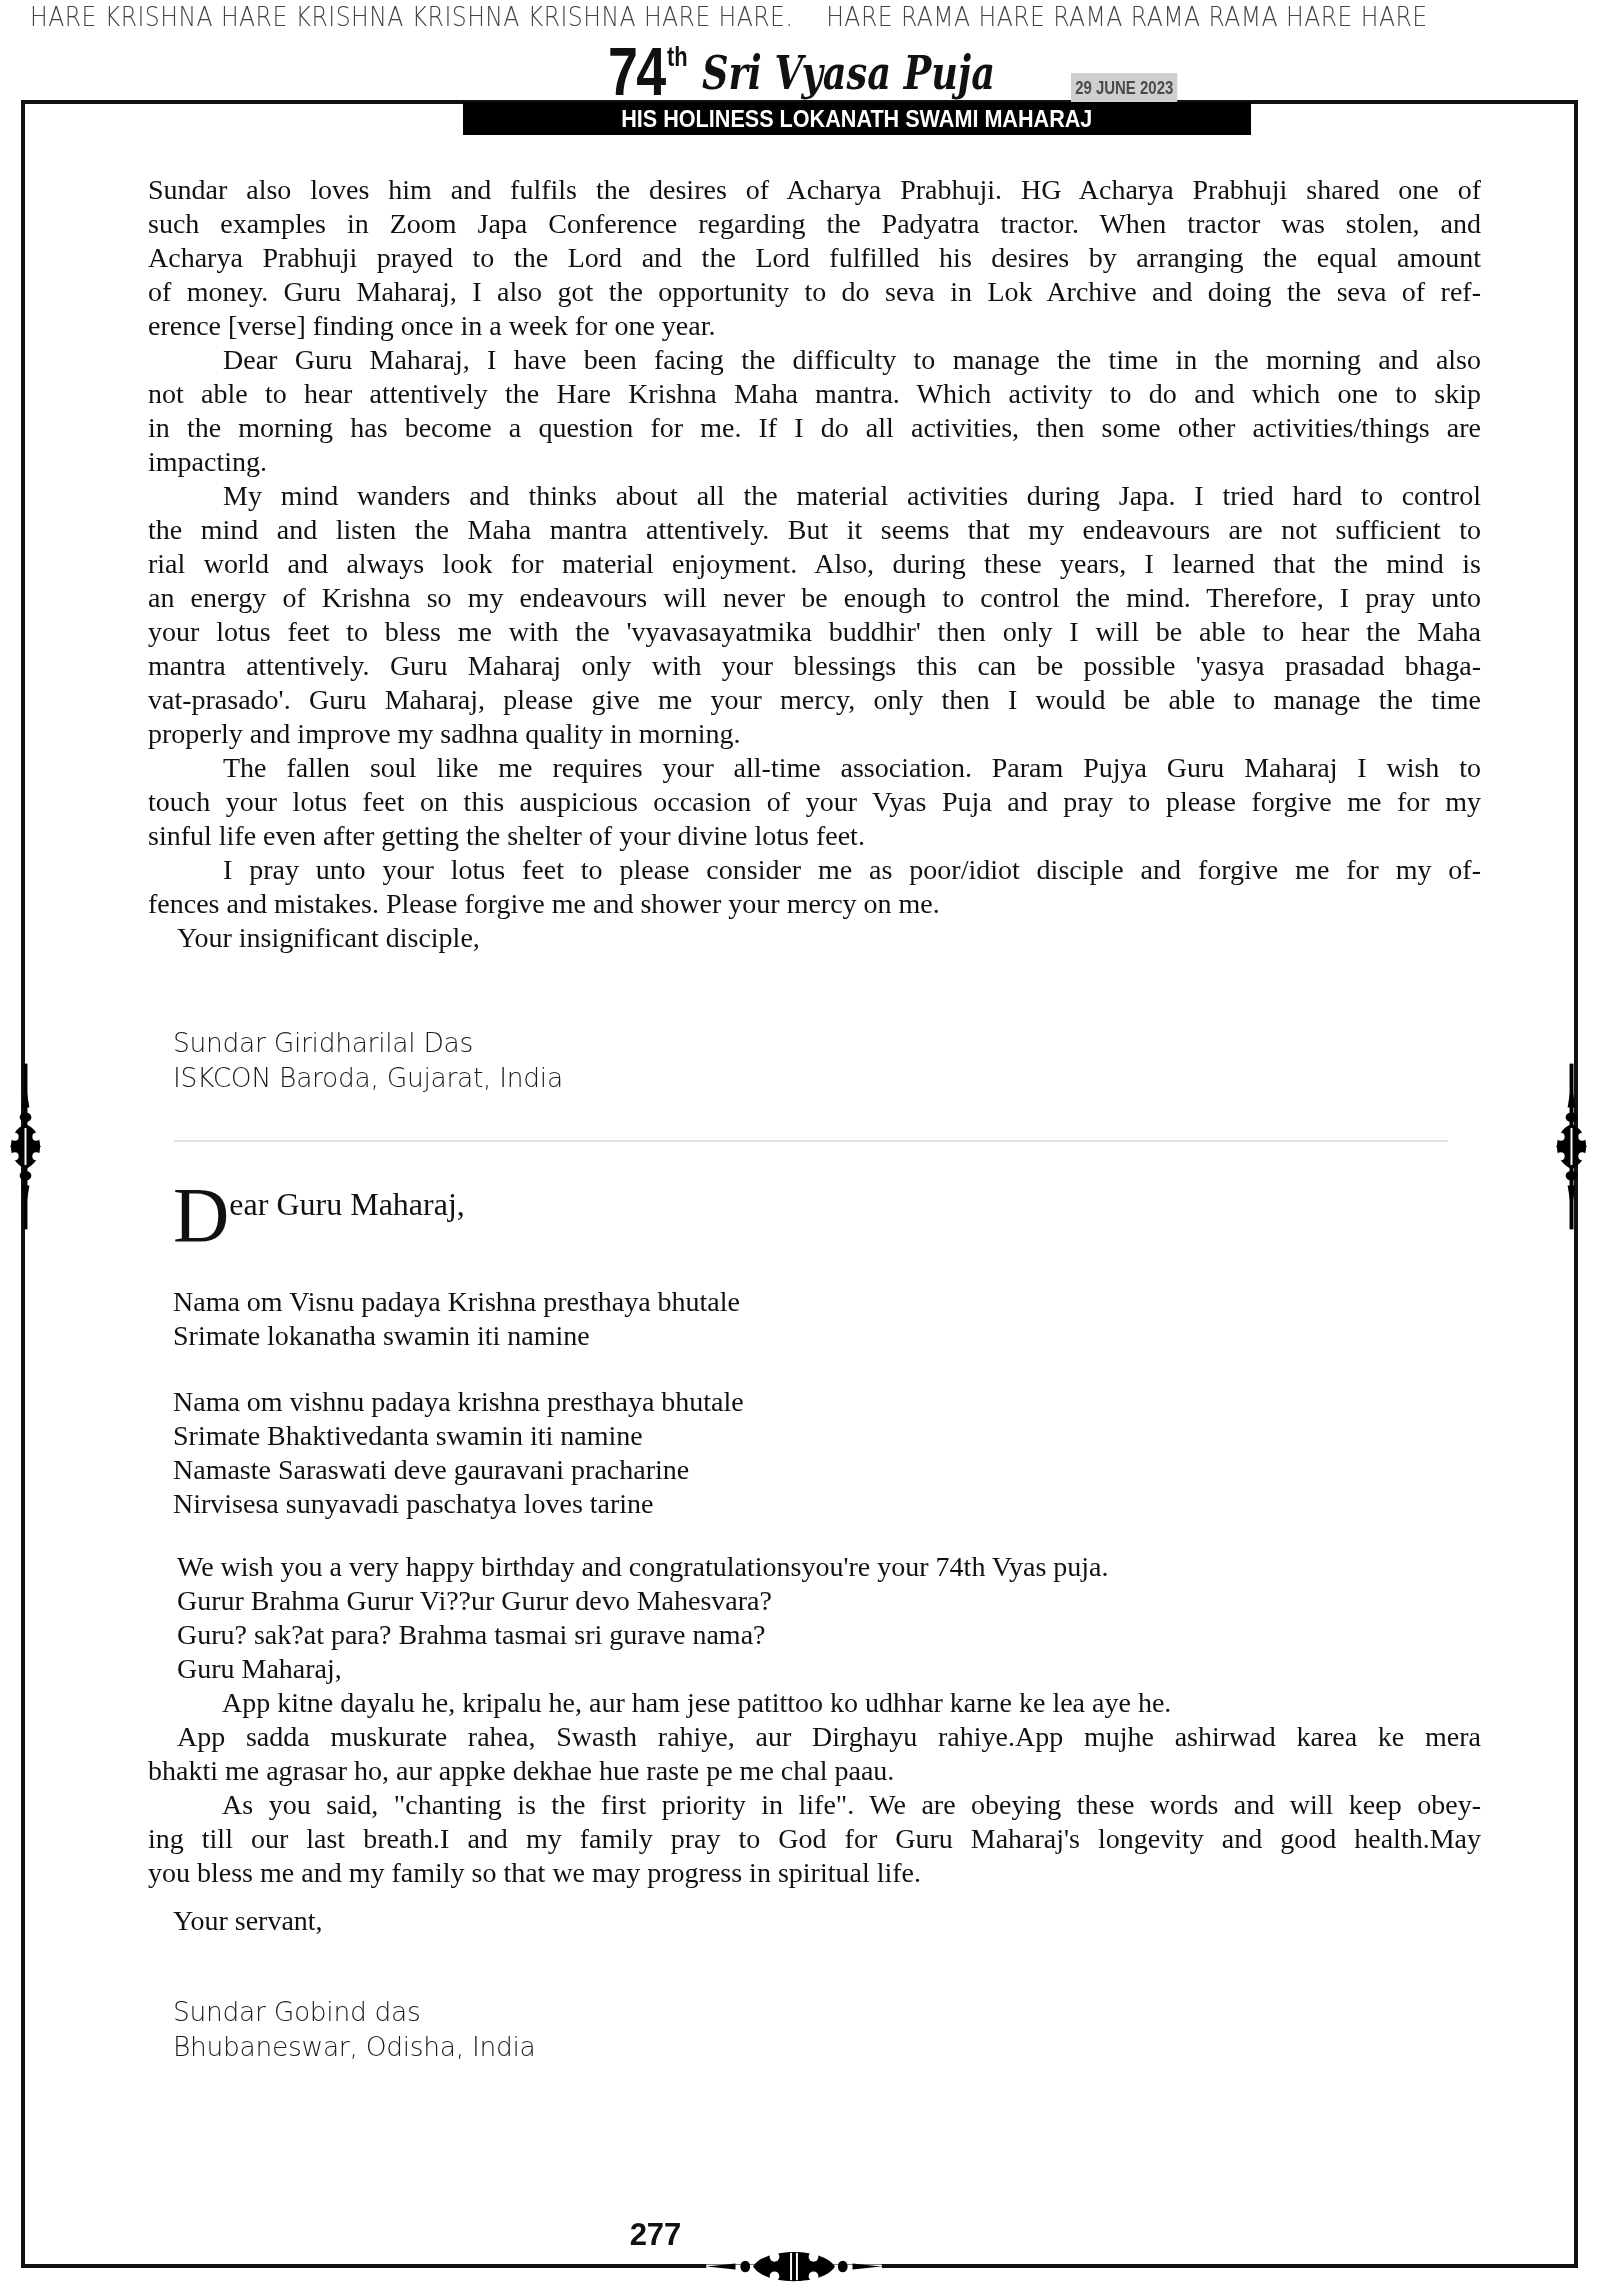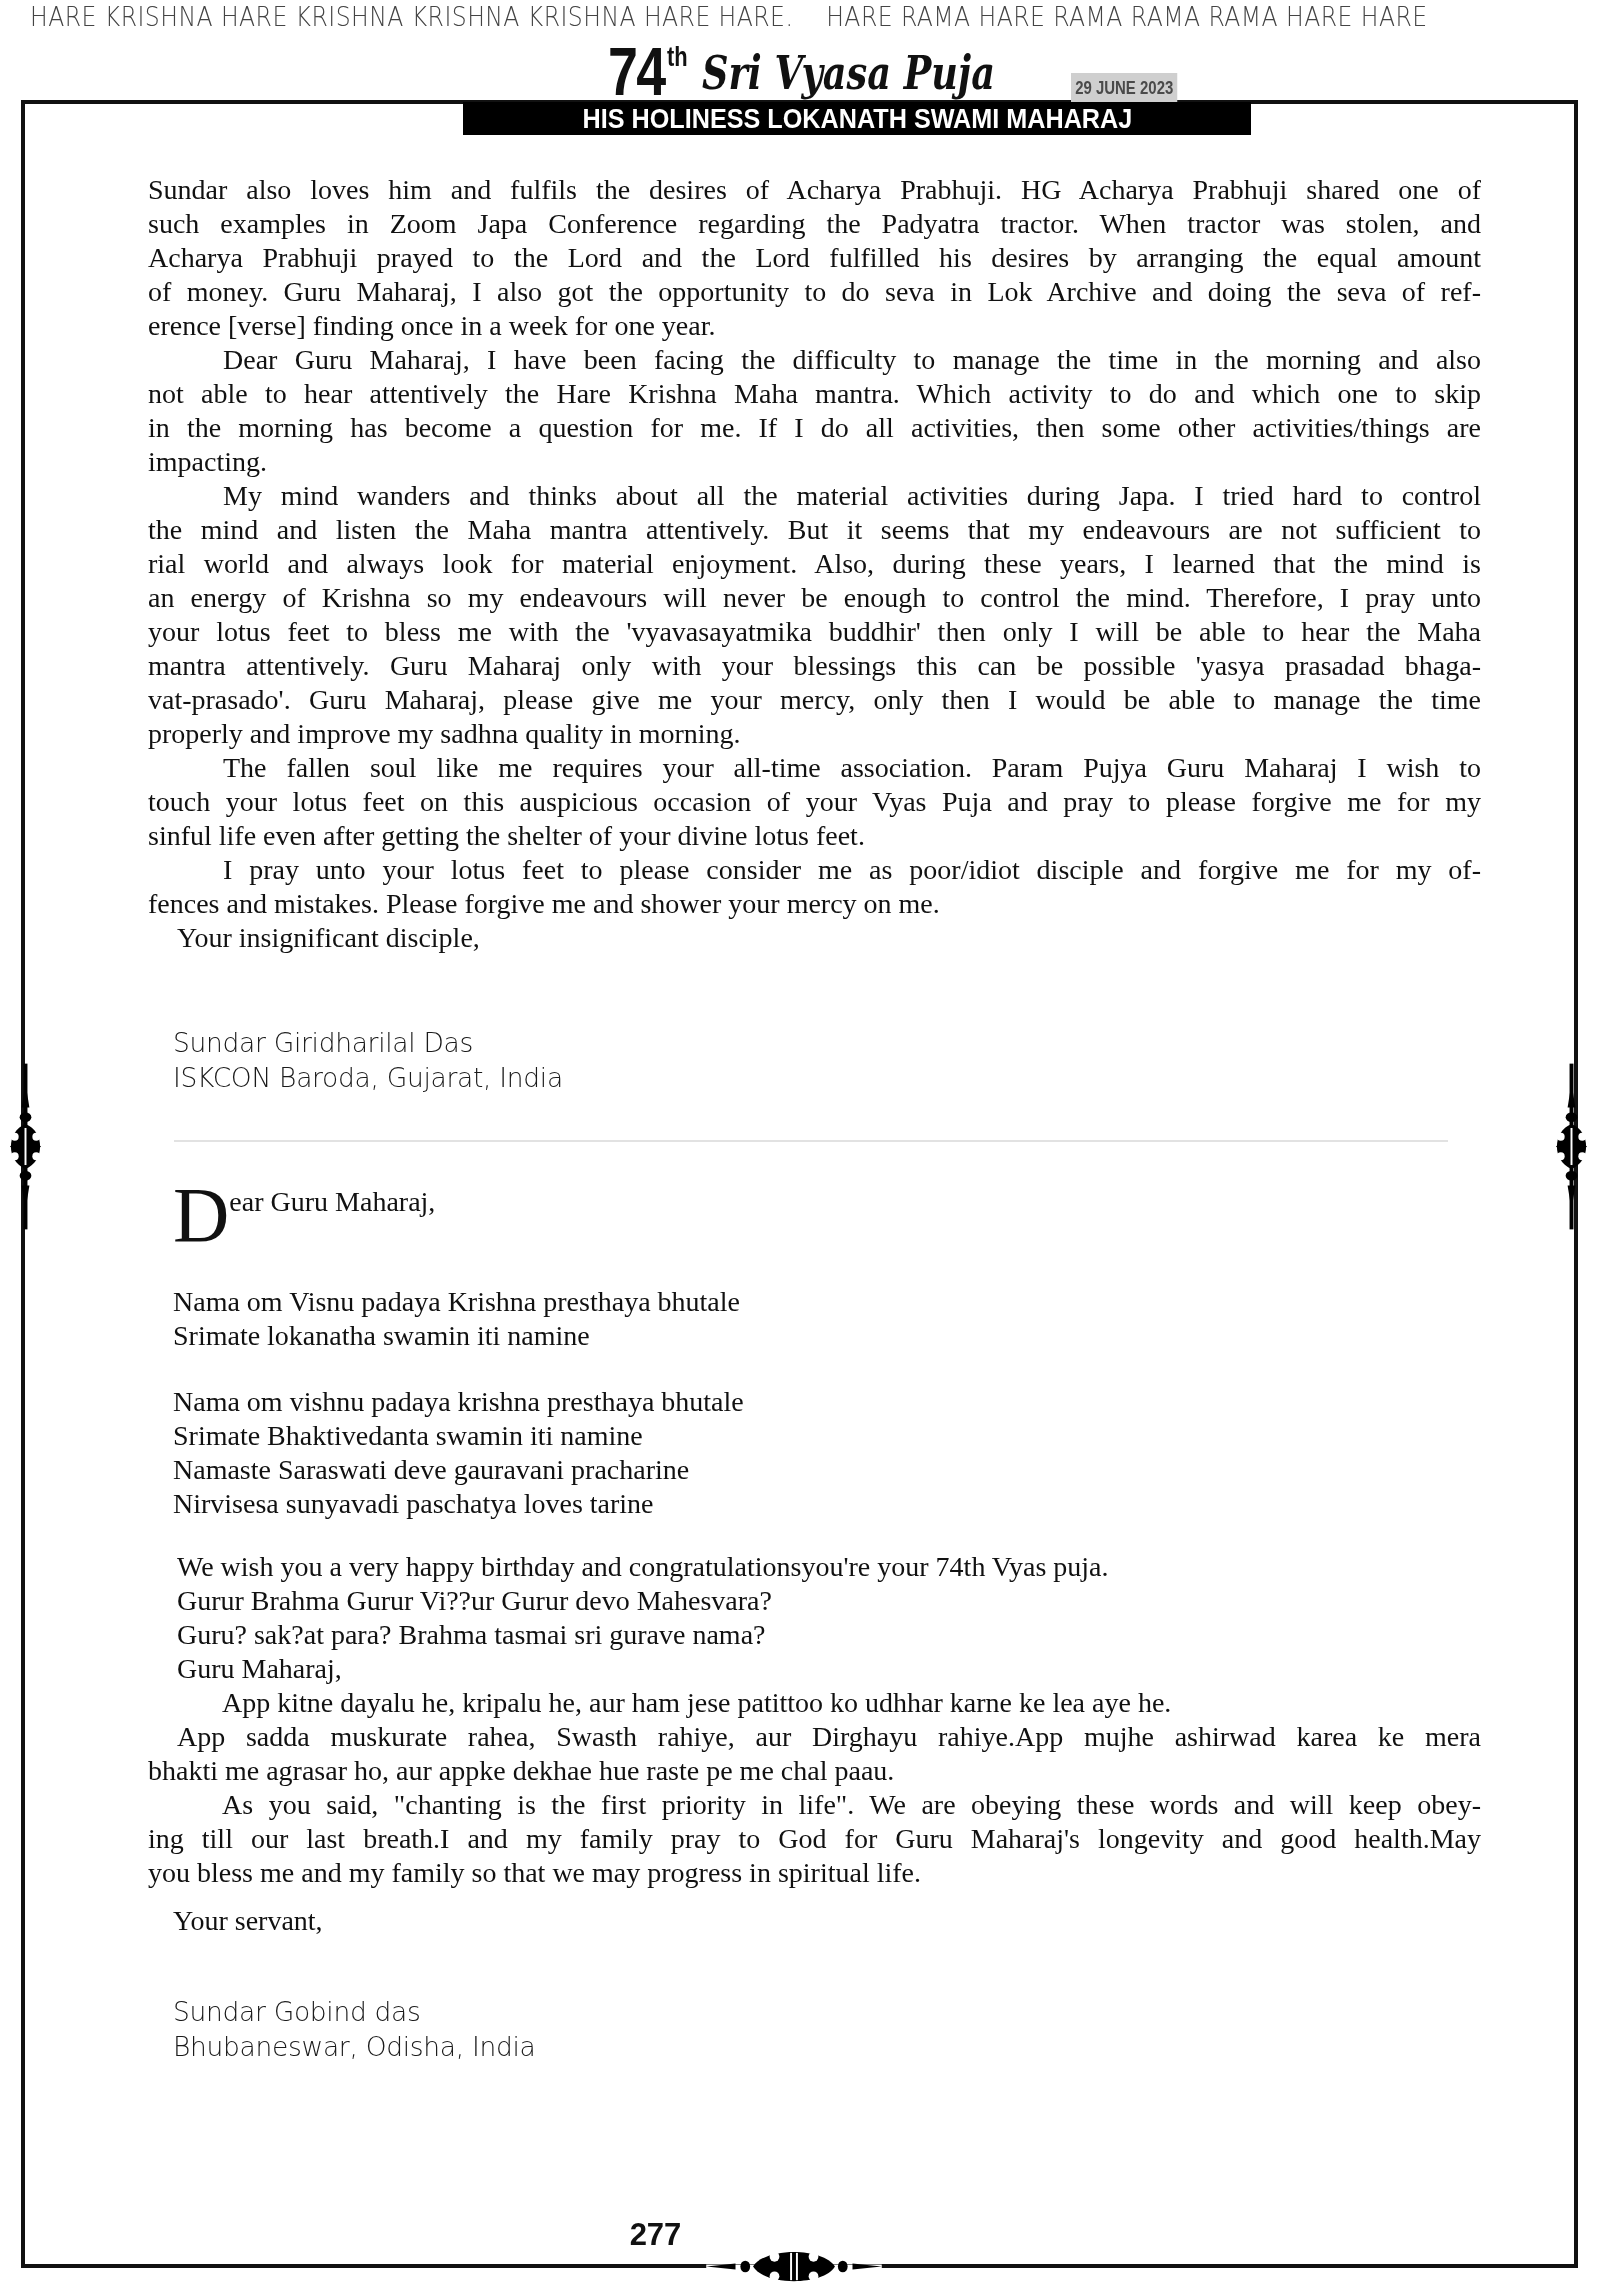--- a/index.html
+++ b/index.html
@@ -29,35 +29,35 @@
     line-height: 55px; transform: scaleX(0.78); transform-origin: left top; font-style: italic;
   }
   .title-date {
     position: absolute; left: 463px; top: 32px; height: 30px; padding: 0 4.9px; background: #cfcfcf;
     font-family: "Liberation Sans", sans-serif; font-weight: 700; font-size: 17.6px; line-height: 30px; color: #4a4a4a;
     transform: scaleX(0.85); transform-origin: left top;
   }
   .subtitle-bar {
     position: absolute; left: 463px; top: 102px; width: 788px; height: 33px; background: #000;
     color: #fff; text-align: center; font-family: "Liberation Sans", sans-serif; font-weight: 700;
-    font-size: 28px; line-height: 33px;
+    font-size: 24px; line-height: 33px;
   }
   .subtitle-bar span { display: inline-block; transform: scaleX(0.9); }
   .content { position: absolute; left: 148px; top: 173px; width: 1333px; }
   .line {
     font-family: "DejaVu Serif", serif; font-size: 25px; line-height: 34px; height: 34px;
     white-space: nowrap; transform-origin: left top;
   }
   .line.j { text-align: justify; text-align-last: justify; white-space: normal; overflow: hidden; }
   .serif-narrow { font-family: "Liberation Serif", serif; font-size: 28px; }
   .sig { font-family: "DejaVu Sans", sans-serif; font-weight: 300; font-size: 26.5px; line-height: 35px; color: #1a1a1a; letter-spacing: -0.3px; }
   .divider { position: absolute; left: 174px; top: 1140px; width: 1274px; height: 0; border-top: 2px solid #e2e2e2; }
   .dropcap-wrap { position: absolute; left: 173px; top: 1176px; }
   .dropcap { font-family: "Liberation Serif", serif; font-size: 78px; line-height: 78px; display: inline-block; vertical-align: top; }
-  .dropcap-rest { font-family: "Liberation Serif", serif; font-size: 28px; display: inline-block; vertical-align: top; margin-top: 9.8px; }
+  .dropcap-rest { font-family: "Liberation Serif", serif; font-size: 32px; display: inline-block; vertical-align: top; margin-top: 9.8px; }
   .page-number { position: absolute; top: 2217px; left: 0; width: 1311px; text-align: center; font-family: "Liberation Sans", sans-serif; font-weight: 700; font-size: 31px; }
   .ornament { position: absolute; }
   .ornament svg { display: block; }
 </style>
 </head>
 <body>
 
 <div class="mantra">
   <span class="m1">HARE KRISHNA HARE KRISHNA KRISHNA KRISHNA HARE HARE.</span>
   <span class="m2">HARE RAMA HARE RAMA RAMA RAMA HARE HARE</span>

